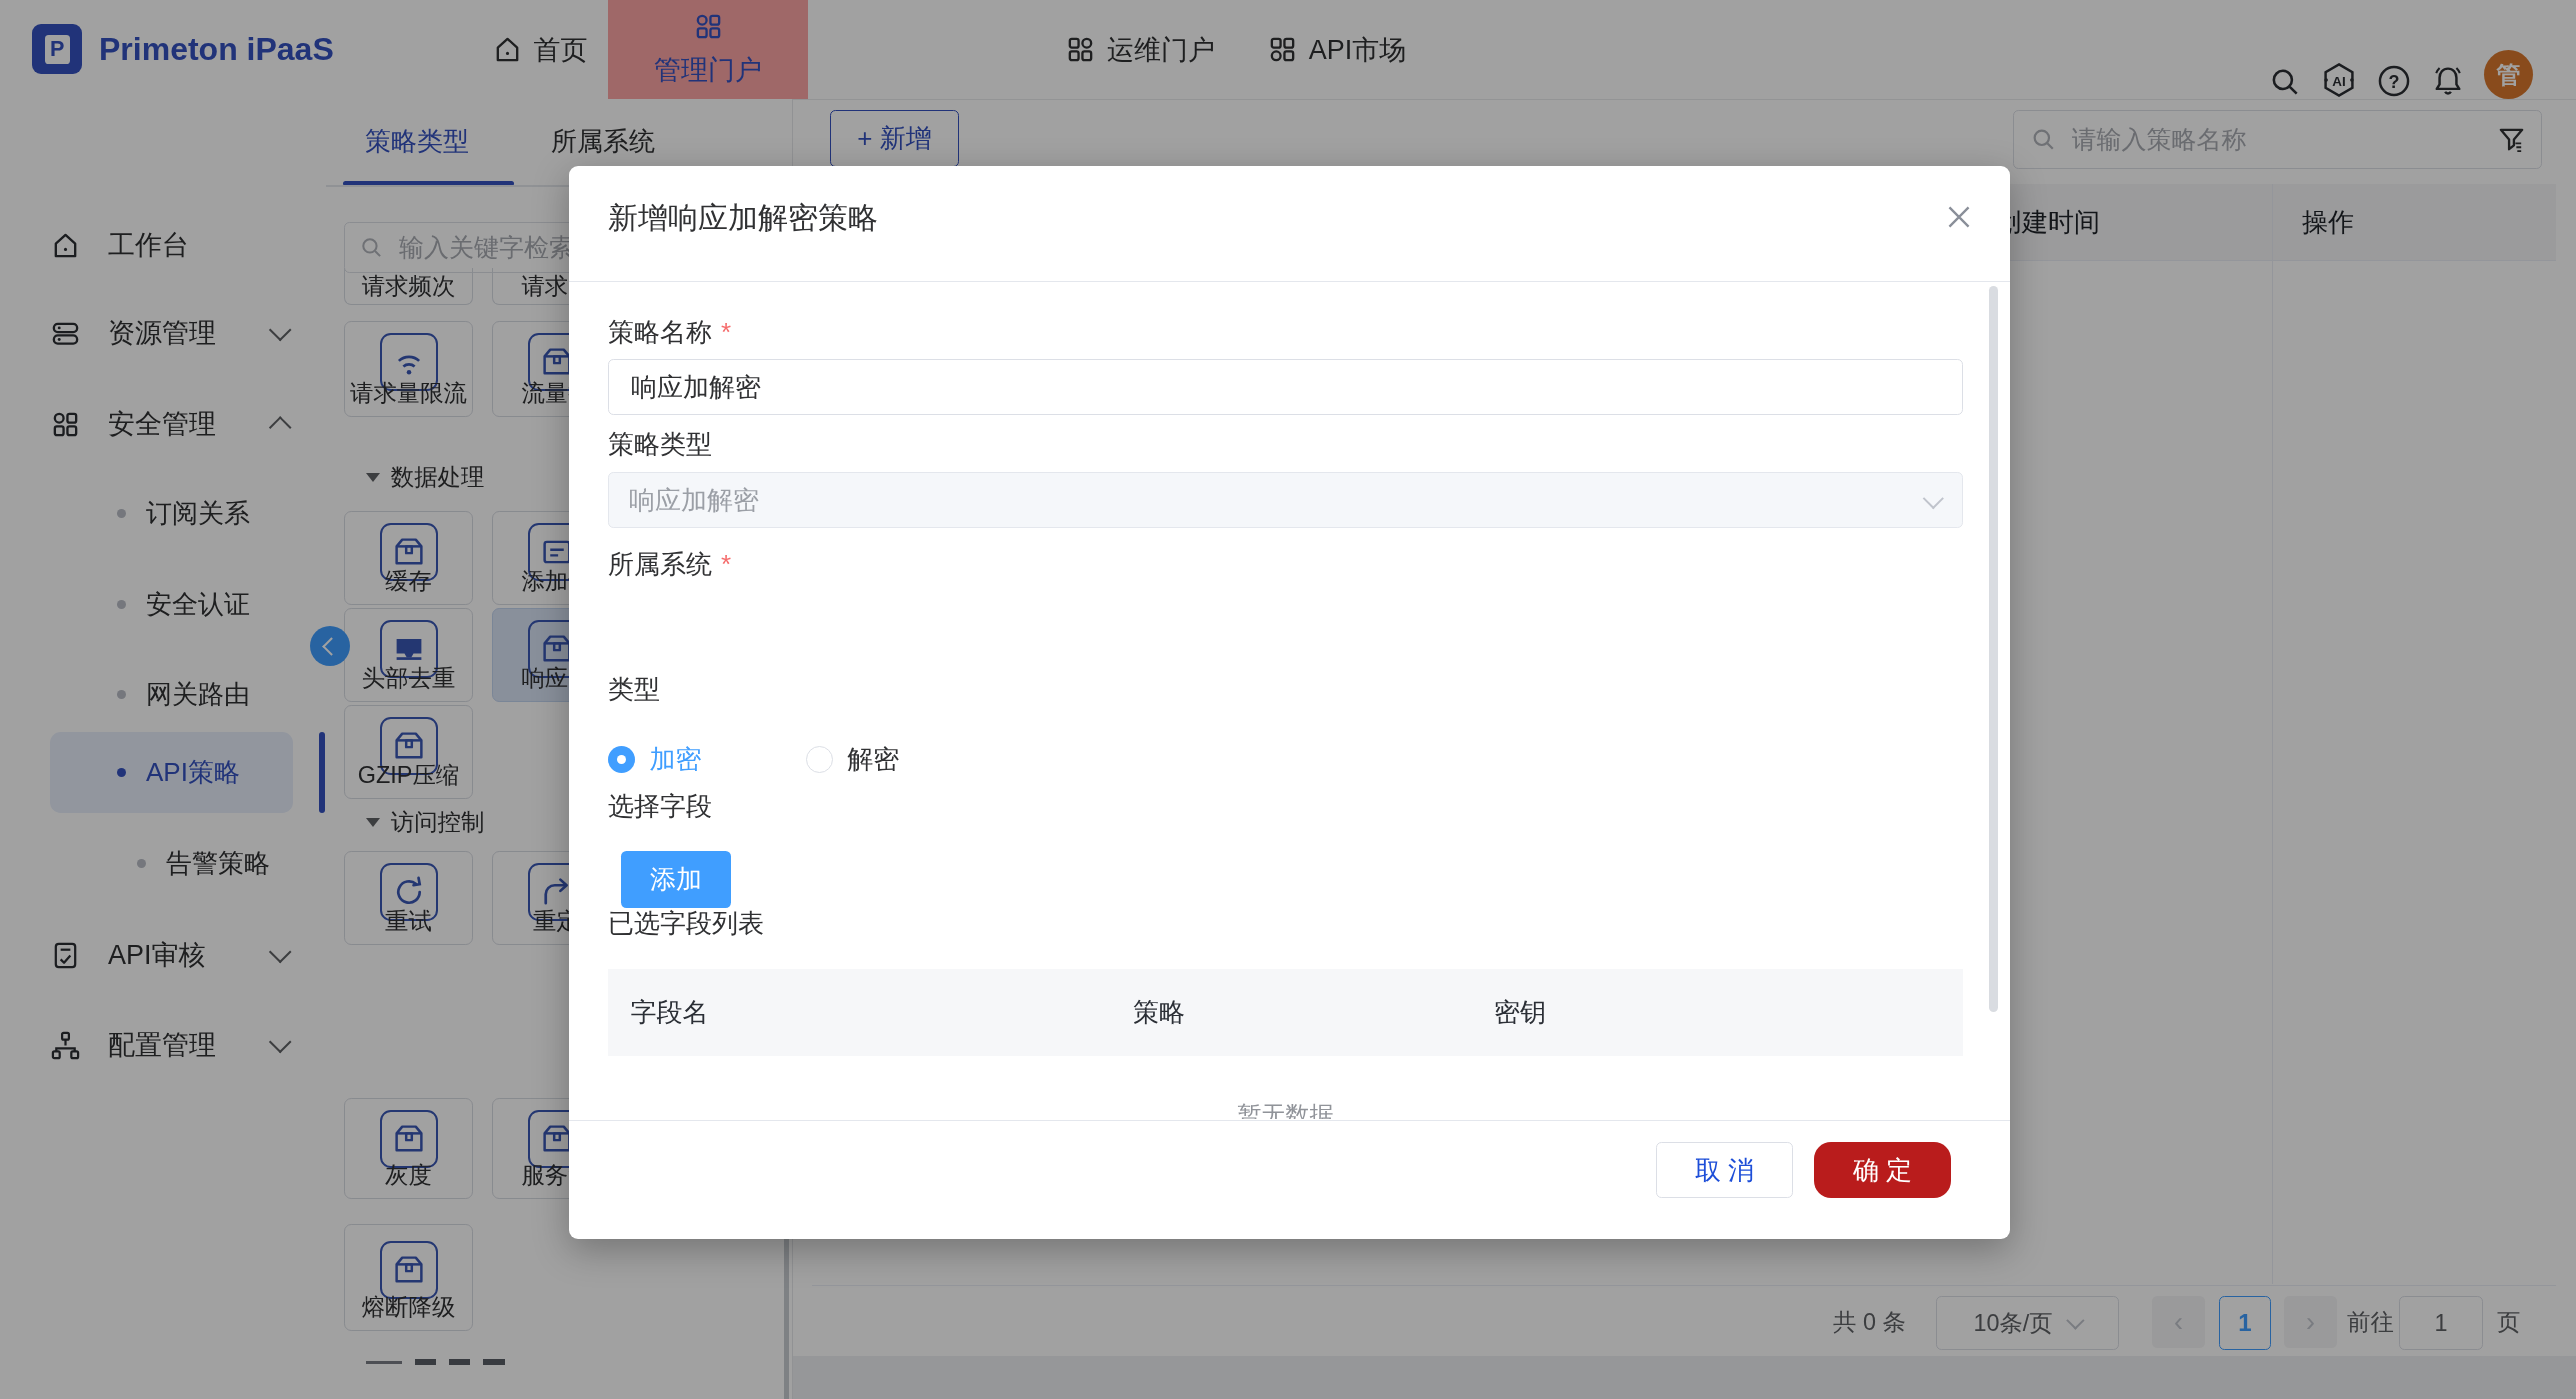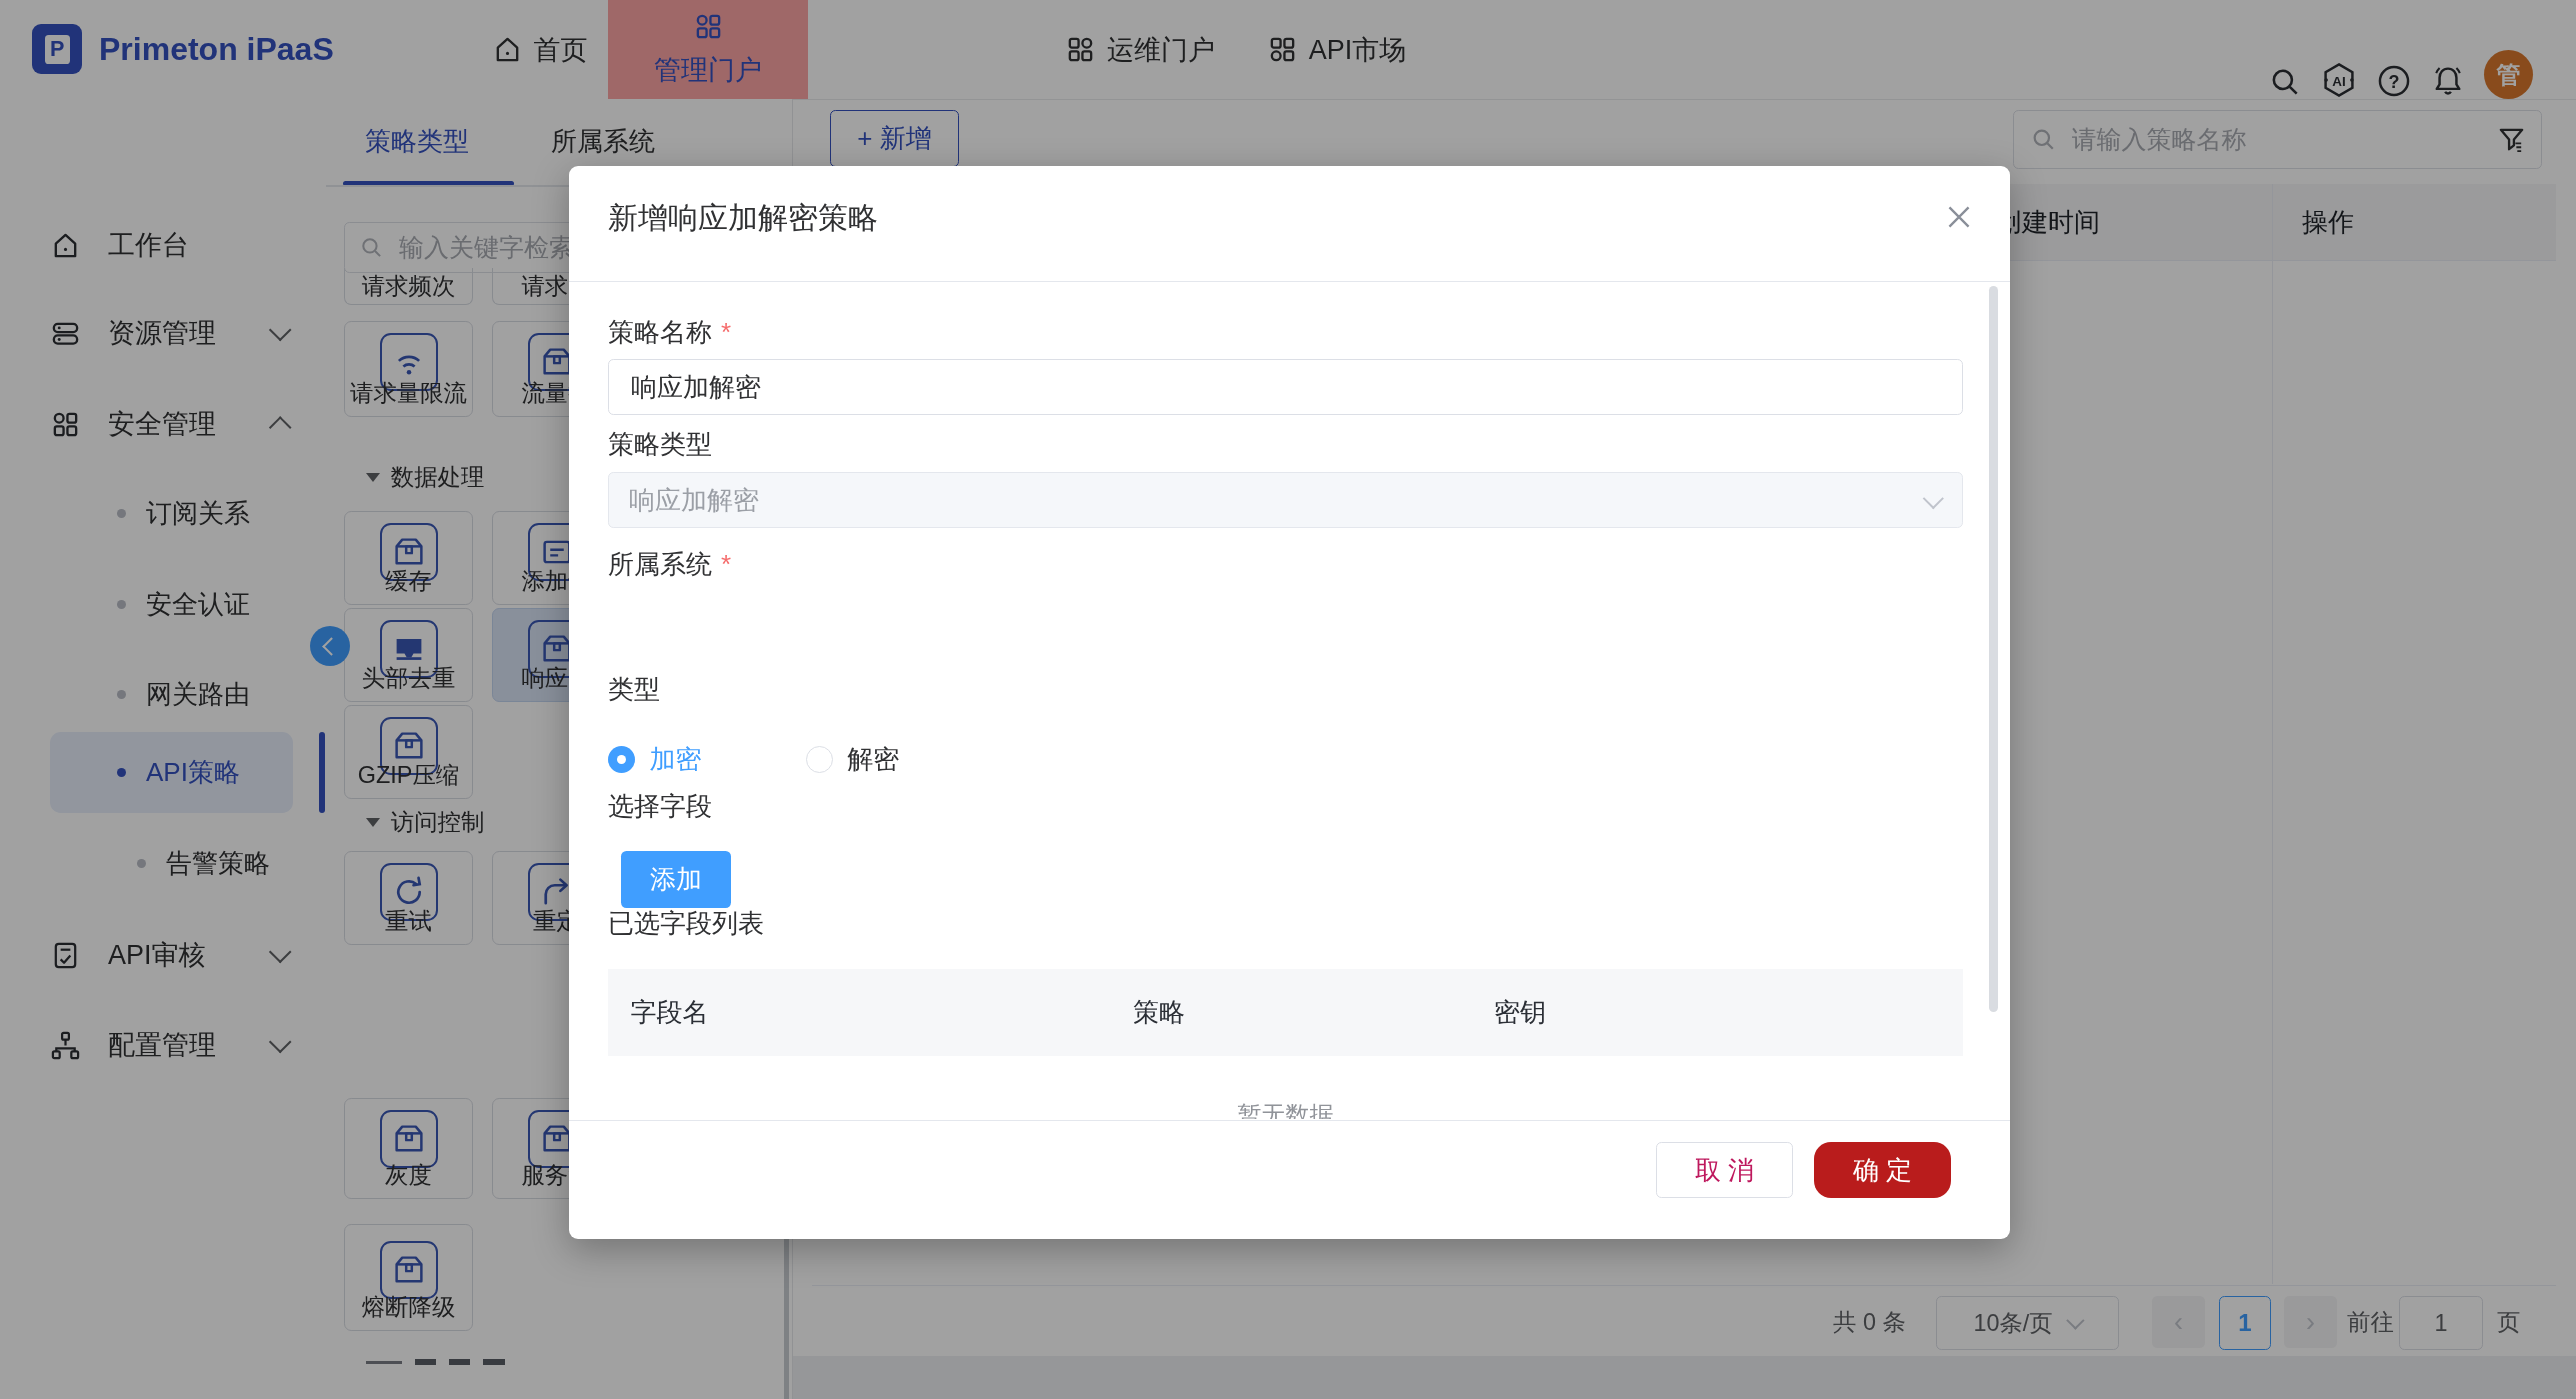--- a/index.html
+++ b/index.html
@@ -109,21 +109,21 @@
   .radio-label-off{font-size:26px;color:#303133;}
   .m-add{position:absolute;left:52px;width:110px;height:57px;background:#409eff;border:0;border-radius:5.4px;color:#fff;font-size:26px;
       display:flex;align-items:center;justify-content:center;cursor:pointer;font-family:inherit;}
   .m-thead{position:absolute;left:39px;top:803px;width:1355px;height:87px;background:#f6f7f9;}
   .m-thead .th{position:absolute;top:0;height:87px;line-height:87px;font-size:26px;color:#2b2f36;font-weight:500;}
   .m-empty{position:absolute;left:39px;top:929px;width:1355px;height:24px;overflow:hidden;text-align:center;}
   .m-empty span{font-size:24px;line-height:40px;color:#909399;}
   .m-scroll{position:absolute;left:1420px;top:120px;width:9px;height:726px;background:#d9dce1;border-radius:4.5px;}
   .m-footer-div{position:absolute;left:0;top:954px;width:1441px;height:0.9px;background:#e4e7ed;}
   .btn-cancel{position:absolute;left:1087px;top:976px;width:137px;height:56px;background:#fff;border:0.9px solid #dcdfe6;border-radius:5.4px;
-      font-size:26px;color:#be185d;display:flex;align-items:center;justify-content:center;cursor:pointer;font-family:inherit;}
+      font-size:26px;color:#1d4ed8;display:flex;align-items:center;justify-content:center;cursor:pointer;font-family:inherit;}
   .btn-confirm{position:absolute;left:1245px;top:976px;width:137px;height:56px;background:#b91c1c;border:0;border-radius:17px;
       font-size:26px;color:#fff;display:flex;align-items:center;justify-content:center;cursor:pointer;font-family:inherit;}
 </style>
 </head>
 <body>
 
 <div class="stage">
 
   <header class="navbar">
     <div class="logo-mark">

